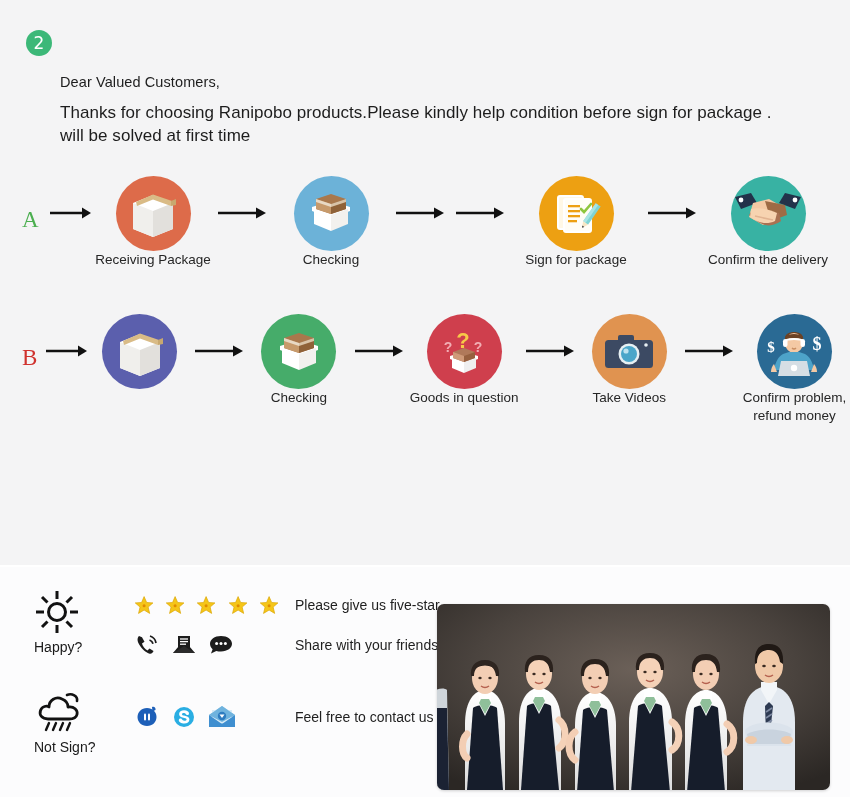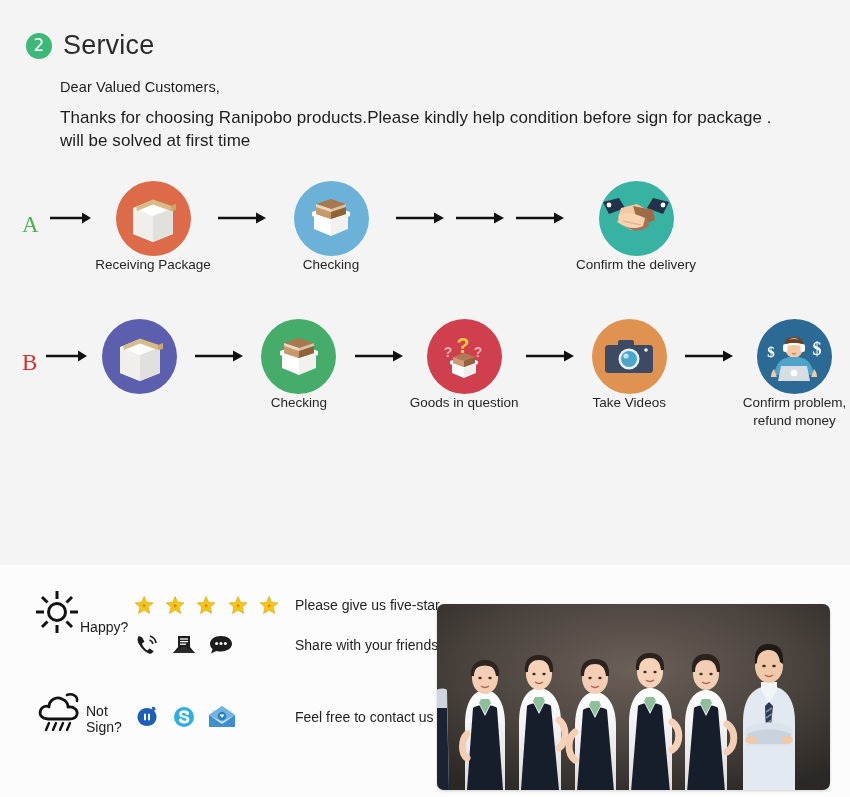--- a/index.html
+++ b/index.html
@@ -91,22 +91,22 @@
     background: #fcfcfd;
     display: flex;
   }
   .contact-left {
     width: 440px; padding: 18px 0 0 34px;
   }
   .contact-row {
     display: flex; align-items: flex-start; margin-bottom: 6px;
   }
   .mood {
-    width: 100px; display: flex; flex-direction: row;
-    align-items: flex-end; padding-top: 4px;
+    width: 100px; display: flex; flex-direction: column;
+    align-items: flex-start; padding-top: 4px;
   }
   .mood .mood-label {
     margin-top: 4px; font-size: 14px; color: #1a1a1a;
   }
   .mood-icon svg { display:block; }
 
   .contact-col { display: flex; flex-direction: column; }
   .icon-line {
     display: flex; align-items: center; height: 40px;
   }
@@ -126,21 +126,20 @@
 </style>
 </head>
 <body>
 
 <div class="page">
 
   <div class="service-section">
 
     <div class="section-header">
       <div class="badge-num">2</div>
-      <div class="section-title">Service</div>
     </div>
 
     <div class="intro">
       <div class="greeting">Dear Valued Customers,</div>
       <div class="body-line">Thanks for choosing Ranipobo products.Please kindly help condition before sign for package .</div>
       <div class="body-line">will be solved at first time</div>
     </div>
 
     <div class="flow-row row-a">
       <div class="row-letter letter-a">A</div>
@@ -196,20 +195,42 @@
       </div>
 
 
       <div class="arrow">
         <svg width="60" height="14" viewBox="0 0 60 14">
             <path d="M6 7h40" stroke="#111" stroke-width="2.4" fill="none"></path>
             <path d="M44 1.5 L54 7 L44 12.5 Z" fill="#111"></path>
           </svg>
       </div>
 
+      <div class="step wide">
+        <div class="circle" style="background:#eda012">
+          <svg width="50" height="50" viewBox="0 0 50 50">
+            <rect x="7" y="8" width="25" height="33" rx="2" fill="#fff8e6" stroke="#ffffff" stroke-width="2"></rect>
+            <rect x="13" y="11" width="27" height="33" rx="2" fill="#fffdf6" stroke="#ffffff" stroke-width="2"></rect>
+            <g fill="#eda012">
+              <rect x="17" y="17" width="12" height="2.3"></rect>
+              <rect x="17" y="22" width="12" height="2.3"></rect>
+              <rect x="17" y="27" width="12" height="2.3"></rect>
+              <rect x="17" y="32" width="9" height="2.3"></rect>
+            </g>
+            <path d="M30,21 l3,3 l7,-8" stroke="#8ec63f" stroke-width="2.6" fill="none" stroke-linecap="round"></path>
+            <g transform="rotate(35 38 30)">
+              <rect x="35" y="14" width="6" height="22" fill="#7fd4d4"></rect>
+              <rect x="35" y="14" width="3" height="22" fill="#a8e5e5"></rect>
+              <polygon points="35,36 41,36 38,42" fill="#f7e7c4"></polygon>
+              <polygon points="36.7,40 39.4,40 38,42" fill="#3b3b3b"></polygon>
+            </g>
+          </svg>
+        </div>
+        <div class="step-label">Sign for package</div>
+      </div>
 
       <div class="arrow">
         <svg width="60" height="14" viewBox="0 0 60 14">
             <path d="M6 7h40" stroke="#111" stroke-width="2.4" fill="none"></path>
             <path d="M44 1.5 L54 7 L44 12.5 Z" fill="#111"></path>
           </svg>
       </div>
 
       <div class="step wide">
         <div class="circle" style="background:#38b2a3">

